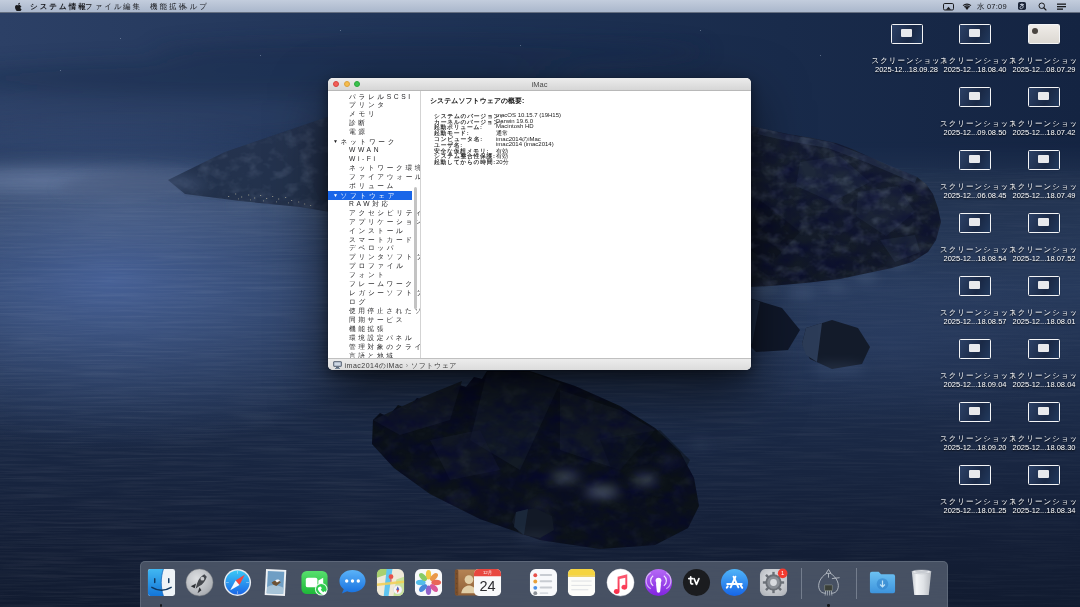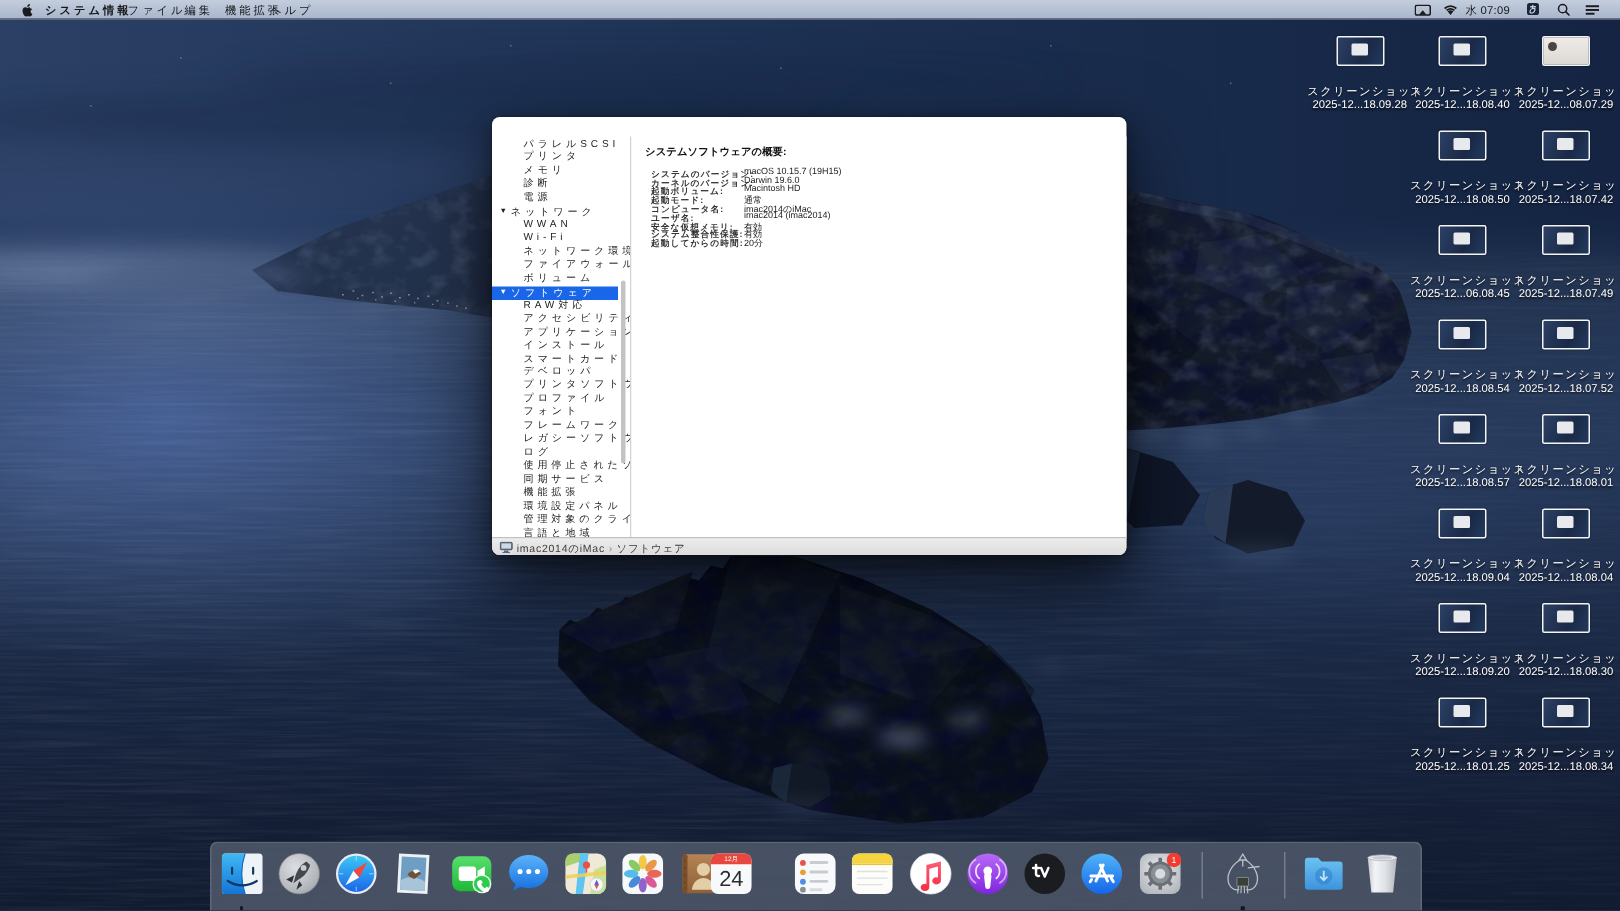--- a/index.html
+++ b/index.html
@@ -298,21 +298,21 @@
       <div class="thumb lt"></div>
       <div class="dlabel">
         <div class="l1">スクリーンショット</div>
         <div>2025-12...08.07.29</div>
       </div>
     </div>
     <div class="dicon" style="left:940px;top:87px">
       <div class="thumb"></div>
       <div class="dlabel">
         <div class="l1">スクリーンショット</div>
-        <div>2025-12...18.08.50</div>
+        <div>2025-12...09.08.50</div>
       </div>
     </div>
     <div class="dicon" style="left:1009px;top:87px">
       <div class="thumb"></div>
       <div class="dlabel">
         <div class="l1">スクリーンショット</div>
         <div>2025-12...18.07.42</div>
       </div>
     </div>
     <div class="dicon" style="left:940px;top:150px">
@@ -395,20 +395,26 @@
     <div class="dicon" style="left:1009px;top:465px">
       <div class="thumb"></div>
       <div class="dlabel">
         <div class="l1">スクリーンショット</div>
         <div>2025-12...18.08.34</div>
       </div>
     </div>
   </div>
 
 <div id="win">
+ <div id="titlebar">
+  <span class="tl" style="left:5.3px;background:#f3605a;border:.5px solid #d8443e"></span>
+  <span class="tl" style="left:15.8px;background:#f6bd4f;border:.5px solid #dba23c"></span>
+  <span class="tl" style="left:26.3px;background:#3ac24e;border:.5px solid #2aa73c"></span>
+  <div id="wtitle">iMac</div>
+ </div>
  <div id="sidebar">
       <div class="it">パラレルSCSI</div>
       <div class="it">プリンタ</div>
       <div class="it">メモリ</div>
       <div class="it">診断</div>
       <div class="it">電源</div>
       <div class="it hd"><span style="font-size:5px;vertical-align:1px">▼</span>ネットワーク</div>
       <div class="it">WWAN</div>
       <div class="it">Wi-Fi</div>
       <div class="it">ネットワーク環境</div>

